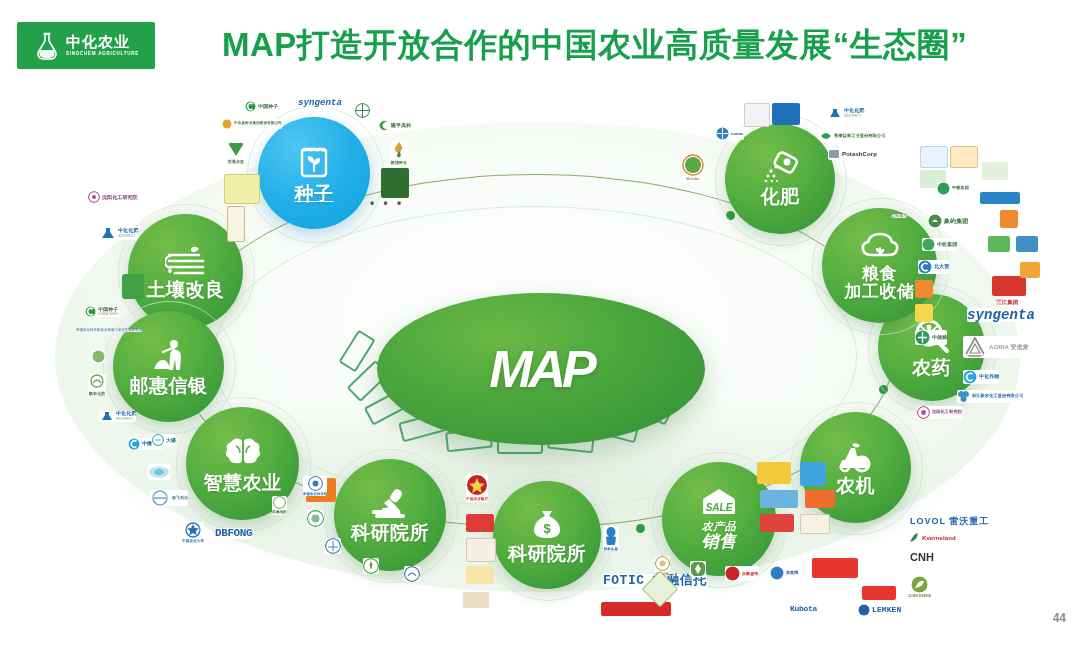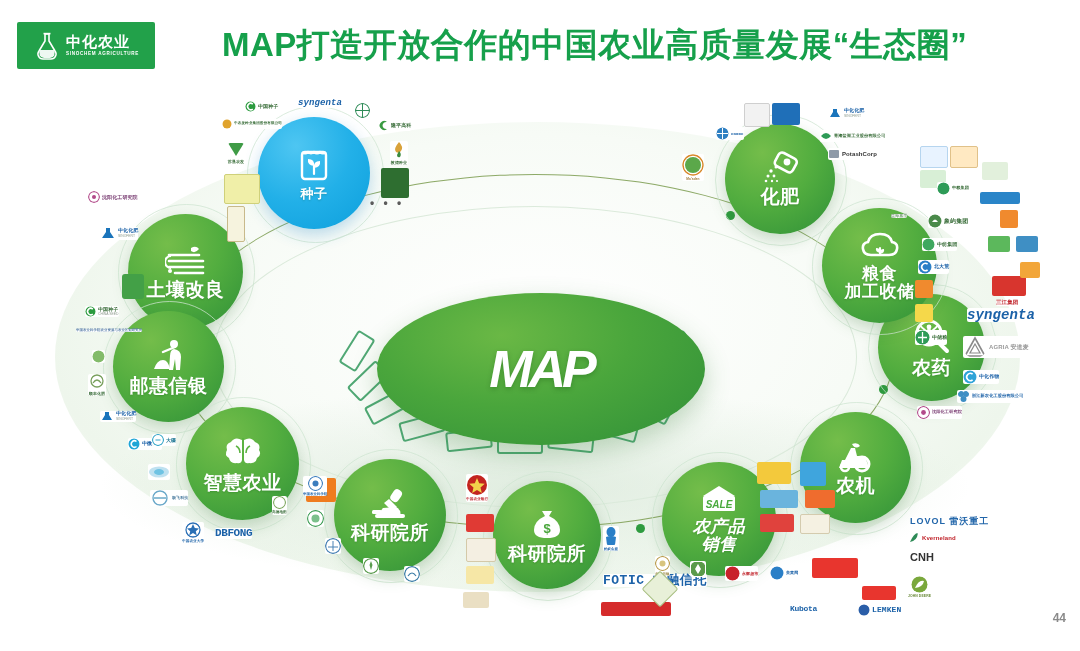--- a/index.html
+++ b/index.html
@@ -163,21 +163,21 @@
 
     <div class="halo" style="left:247px;top:20px;width:135px;height:135px;"></div>
     <div class="node blue" style="left:258px;top:31px;width:112px;height:112px;">
       <svg class="ico" width="40" height="40" viewBox="0 0 40 40">
         <rect x="8" y="7" width="24" height="27" rx="3" fill="none" stroke="#fff" stroke-width="2.4"></rect>
         <path d="M8 7 q3 3 6 0 q3 3 6 0 q3 3 6 0 q3 3 6 0" fill="none" stroke="#fff" stroke-width="2"></path>
         <path d="M20 29 v-8" stroke="#fff" stroke-width="2.2" stroke-linecap="round"></path>
         <path d="M20 21 q-7 -1 -6 -7 q7 0 6 7z" fill="#fff"></path>
         <path d="M20 23 q7 -1 6 -7 q-7 0 -6 7z" fill="#fff"></path>
       </svg>
-      <span class="lbl" style="font-size:13px;">种子</span>
+      <span class="lbl" style="font-size:19px;text-decoration:underline;">种子</span>
     </div>
 
     <div class="halo" style="left:118px;top:118px;width:135px;height:135px;"></div>
     <div class="node green" style="left:128px;top:128px;width:115px;height:115px;">
       <svg class="ico" width="42" height="34" viewBox="0 0 42 34">
         <path d="M26 4 q5 -3 8 1 q-4 5 -8 2z" fill="#fff"></path>
         <path d="M4 11 h30" stroke="#fff" stroke-width="2.6" stroke-linecap="round"></path>
         <path d="M4 17 h34" stroke="#fff" stroke-width="2.6" stroke-linecap="round"></path>
         <path d="M4 23 h34" stroke="#fff" stroke-width="2.6" stroke-linecap="round"></path>
         <path d="M10 29 h28" stroke="#fff" stroke-width="2.6" stroke-linecap="round"></path>
@@ -231,21 +231,21 @@
       <span class="lbl" style="font-size:19px;">科研院所</span>
     </div>
 
     <div class="halo" style="left:652px;top:366px;width:134px;height:134px;"></div>
     <div class="node green" style="left:662px;top:376px;width:114px;height:114px;font-style:italic;">
       <svg class="ico" width="44" height="32" viewBox="0 0 44 32">
         <path d="M22 2 L38 12 H6z" fill="#fff"></path>
         <rect x="6" y="12" width="32" height="15" rx="1.5" fill="#fff"></rect>
         <text x="22" y="24" font-size="10" font-weight="bold" fill="#49a93d" text-anchor="middle" font-family="Liberation Sans, sans-serif">SALE</text>
       </svg>
-      <span class="lbl" style="font-size:17px;">农产品</span>
+      <span class="lbl" style="font-size:11px;">农产品</span>
       <span class="lbl" style="font-size:17px;">销售</span>
     </div>
 
     <div class="halo" style="left:790px;top:316px;width:131px;height:131px;"></div>
     <div class="node green" style="left:800px;top:326px;width:111px;height:111px;">
       <svg class="ico" width="42" height="34" viewBox="0 0 42 34">
         <path d="M17 4 q6 -2 8 2 q-5 4 -8 -2z" fill="#fff"></path>
         <path d="M16 8 l-6 12 h-3 l-3 8 h30 l-4 -12 h-8 l-2 -8z" fill="#fff"></path>
         <circle cx="27" cy="24" r="7" fill="none" stroke="#fff" stroke-width="3"></circle>
         <circle cx="10" cy="27" r="4" fill="none" stroke="#fff" stroke-width="2.6"></circle>

